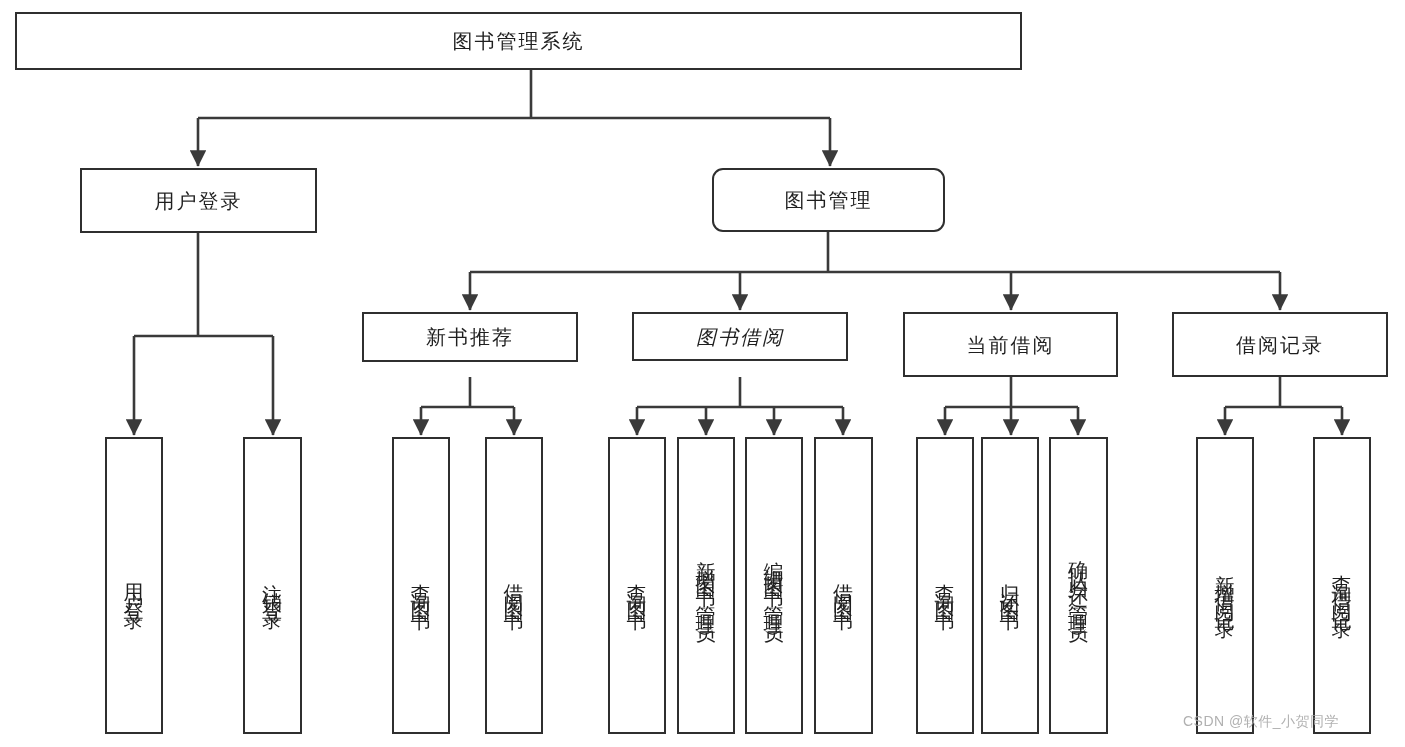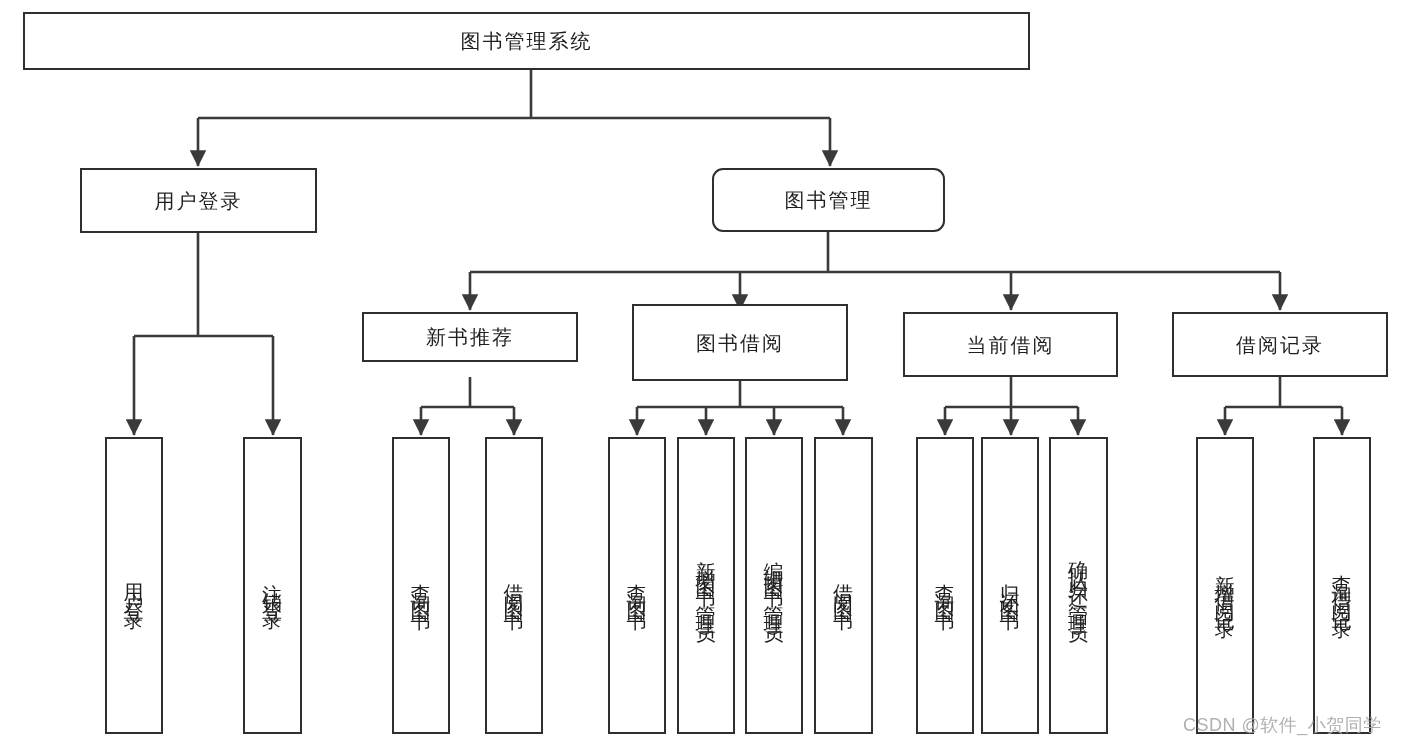--- a/index.html
+++ b/index.html
@@ -34,21 +34,21 @@
   }
   .node.vert {
     writing-mode: vertical-rl;
     text-orientation: mixed;
     letter-spacing: 9px;
     font-size: 20px;
   }
   .watermark {
     position: absolute;
     left: 1183px; top: 713px;
-    font-size: 18px;
+    font-size: 14px;
     color: var(--watermark);
     opacity: 0.9;
     letter-spacing: 0.5px;
     z-index: 2;
     white-space: nowrap;
   }
 </style>
 </head>
 <body>
 
@@ -88,27 +88,27 @@
     <path d="M1011 377 V407 M945 407 H1078"></path>
     <path d="M945 407 V435" marker-end="url(#arw)"></path>
     <path d="M1011 407 V435" marker-end="url(#arw)"></path>
     <path d="M1078 407 V435" marker-end="url(#arw)"></path>
 
     <path d="M1280 377 V407 M1225 407 H1342"></path>
     <path d="M1225 407 V435" marker-end="url(#arw)"></path>
     <path d="M1342 407 V435" marker-end="url(#arw)"></path>
   </svg>
 
-  <div class="node" style="left:15px; top:12px; width:1007px; height:58px;margin-left:8px;">图书管理系统</div>
+  <div class="node" style="left:15px; top:12px; width:1007px; height:58px;">图书管理系统</div>
 
   <div class="node" style="left:80px; top:168px; width:237px; height:65px;">用户登录</div>
   <div class="node" style="left:712px; top:168px; width:233px; height:64px;border-radius:11px;">图书管理</div>
 
   <div class="node" style="left:362px; top:312px; width:216px; height:50px;">新书推荐</div>
-  <div class="node" style="left:632px; top:304px; width:216px; height:77px;">图书借阅</div>
+  <div class="node" style="left:632px; top:312px; width:216px; height:49px;font-style:italic;">图书借阅</div>
   <div class="node" style="left:1172px; top:312px; width:216px; height:65px;">借阅记录</div>
   <div class="node" style="left:903px; top:312px; width:215px; height:65px;">当前借阅</div>
 
   <div class="node vert" style="left:105px; top:437px; width:58px; height:297px;">用户登录</div>
   <div class="node vert" style="left:243px; top:437px; width:59px; height:297px;">注销登录</div>
 
   <div class="node vert" style="left:392px; top:437px; width:58px; height:297px;">查询图书</div>
   <div class="node vert" style="left:485px; top:437px; width:58px; height:297px;">借阅图书</div>
 
   <div class="node vert" style="left:608px; top:437px; width:58px; height:297px;">查询图书</div>

